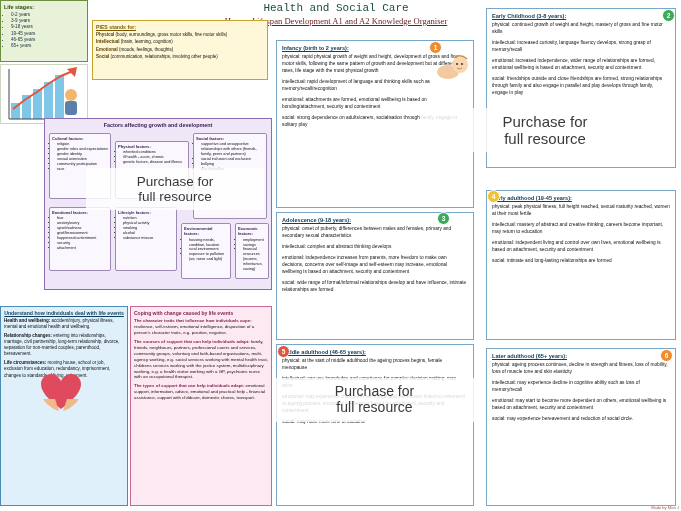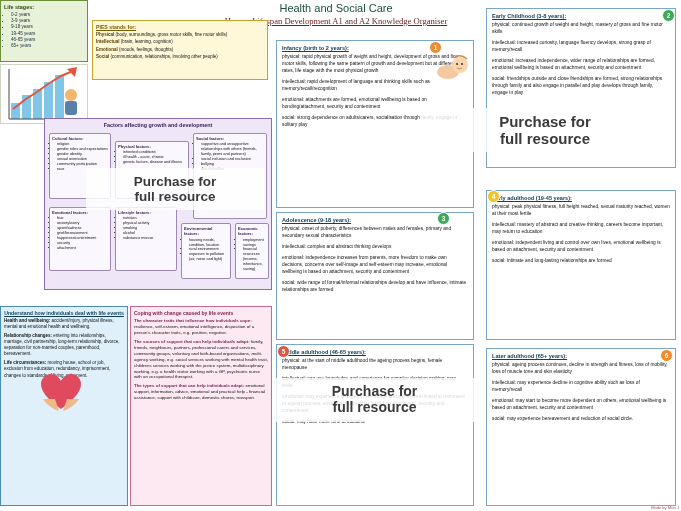--- a/index.html
+++ b/index.html
@@ -75,21 +75,21 @@
   }
   .coping .hdr { font-size:5px; font-weight:bold; color:#7d1f4c; margin-bottom:2px; }
   .coping p { margin:0 0 3px 0; font-size:4.4px; line-height:1.35; }
   .coping .sub { font-weight:bold; color:#7d1f4c; }
 
   
   .header {
     position:absolute; left:186px; top:2px; width:300px; height:34px;
     text-align:center;
   }
-  .header .t1 { font-size:11px; color:#1b4f3a; font-family:Liberation Sans, sans-serif; }
+  .header .t1 { font-size:11px; color:#1b4f3a; font-family:Liberation Mono, monospace; }
   .header .t2 { font-size:8.6px; color:#6b1f1f; text-decoration:underline; font-family:"Liberation Serif", serif; margin-top:2px;}
 
   
   .panel {
     position:absolute; background:#ffffff; border:1px solid #7aa7c7;
     padding:4px 5px;
   }
   .panel .ptitle {
     font-size:5.6px; font-weight:bold; text-decoration:underline;
     color:#12405e; margin-bottom:3px;
@@ -118,21 +118,21 @@
   .n5{ left:277px; top:345px; background:#e0563f; }
   .n6{ left:660px; top:349px; background:#f08c2e; }
 
   
   .baby {
     position:absolute; left:436px; top:52px; width:34px; height:30px;
   }
 
   
   .wm {
-    position:absolute; text-align:center; font-weight:bold;
+    position:absolute; text-align:center; font-weight:normal;
     color:#ffffff; line-height:1.12;
     text-shadow:0 0 2px rgba(0,0,0,.45);
     pointer-events:none;
   }
 
   .wm1 { left:420px; top:108px; width:250px; height:44px; background:rgba(255,255,255,0.82); }
   .wm1 .txt { font-size:15px; color:#3a3a3a; text-shadow:none; padding-top:6px; }
 
   .wm2 { left:86px; top:168px; width:178px; height:42px; background:rgba(255,255,255,0.82); }
   .wm2 .txt { font-size:13.5px; color:#3a3a3a; text-shadow:none; padding-top:6px; }

